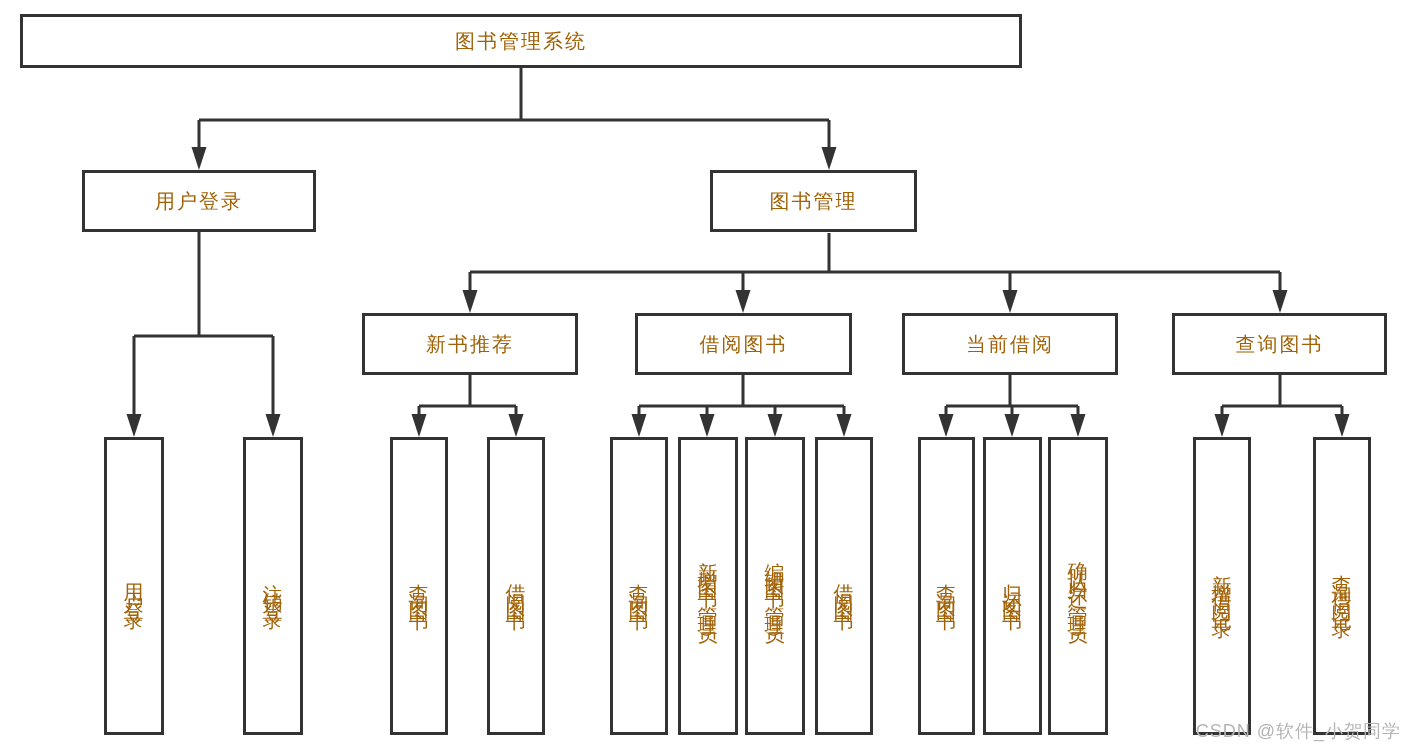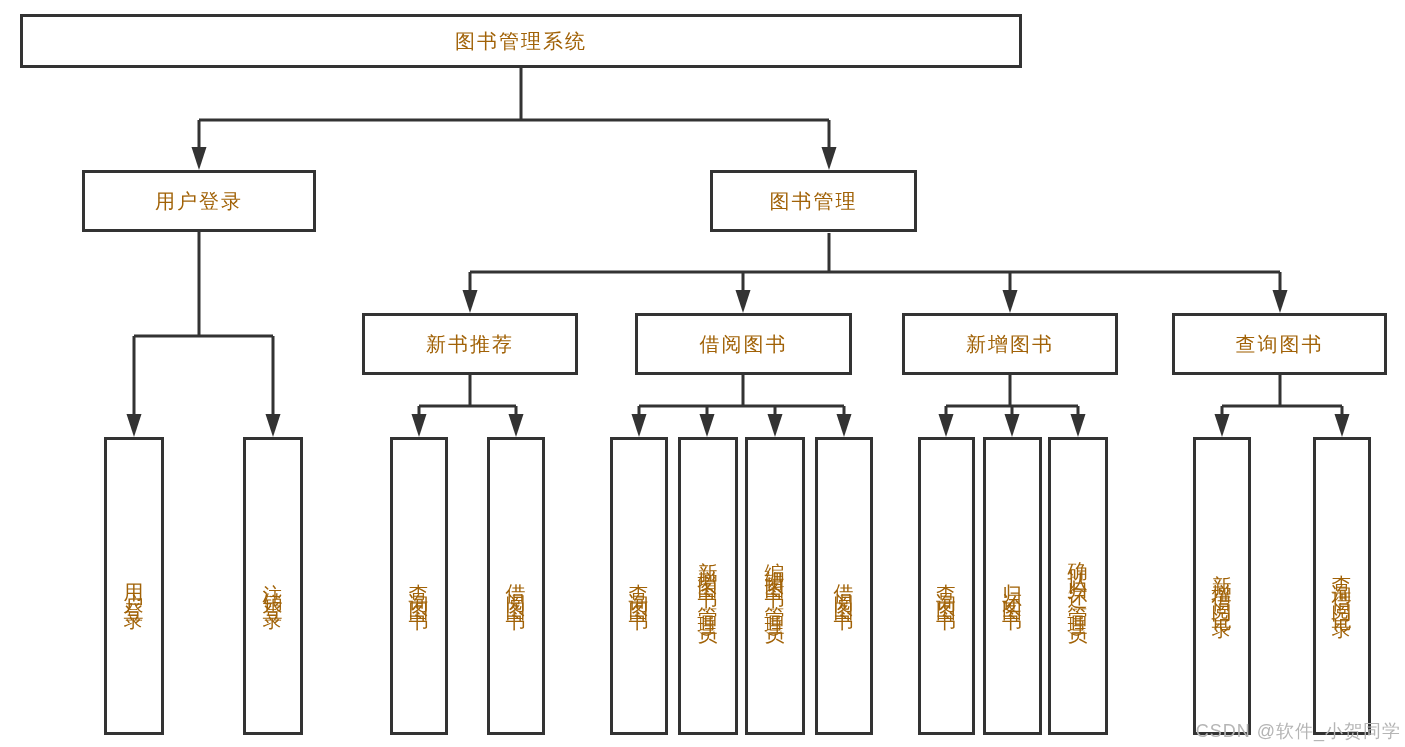--- a/index.html
+++ b/index.html
@@ -91,21 +91,21 @@
     </g>
   </svg>
 
   <div class="node" style="left:20px;top:14px;width:1002px;height:54px">图书管理系统</div>
 
   <div class="node" style="left:82px;top:170px;width:234px;height:62px">用户登录</div>
   <div class="node" style="left:710px;top:170px;width:207px;height:62px">图书管理</div>
 
   <div class="node" style="left:362px;top:313px;width:216px;height:62px">新书推荐</div>
   <div class="node" style="left:635px;top:313px;width:217px;height:62px">借阅图书</div>
-  <div class="node" style="left:902px;top:313px;width:216px;height:62px">新增图书</div>
+  <div class="node" style="left:902px;top:313px;width:216px;height:62px">当前借阅</div>
   <div class="node" style="left:1172px;top:313px;width:215px;height:62px">查询图书</div>
 
   <div class="node v" style="left:104px;top:437px;width:60px;height:298px">用户登录</div>
   <div class="node v" style="left:243px;top:437px;width:60px;height:298px">注销登录</div>
 
   <div class="node v" style="left:390px;top:437px;width:58px;height:298px">查询图书</div>
   <div class="node v" style="left:487px;top:437px;width:58px;height:298px">借阅图书</div>
 
   <div class="node v" style="left:610px;top:437px;width:58px;height:298px">查询图书</div>
   <div class="node v" style="left:678px;top:437px;width:60px;height:298px">新增图书（管理员）</div>

